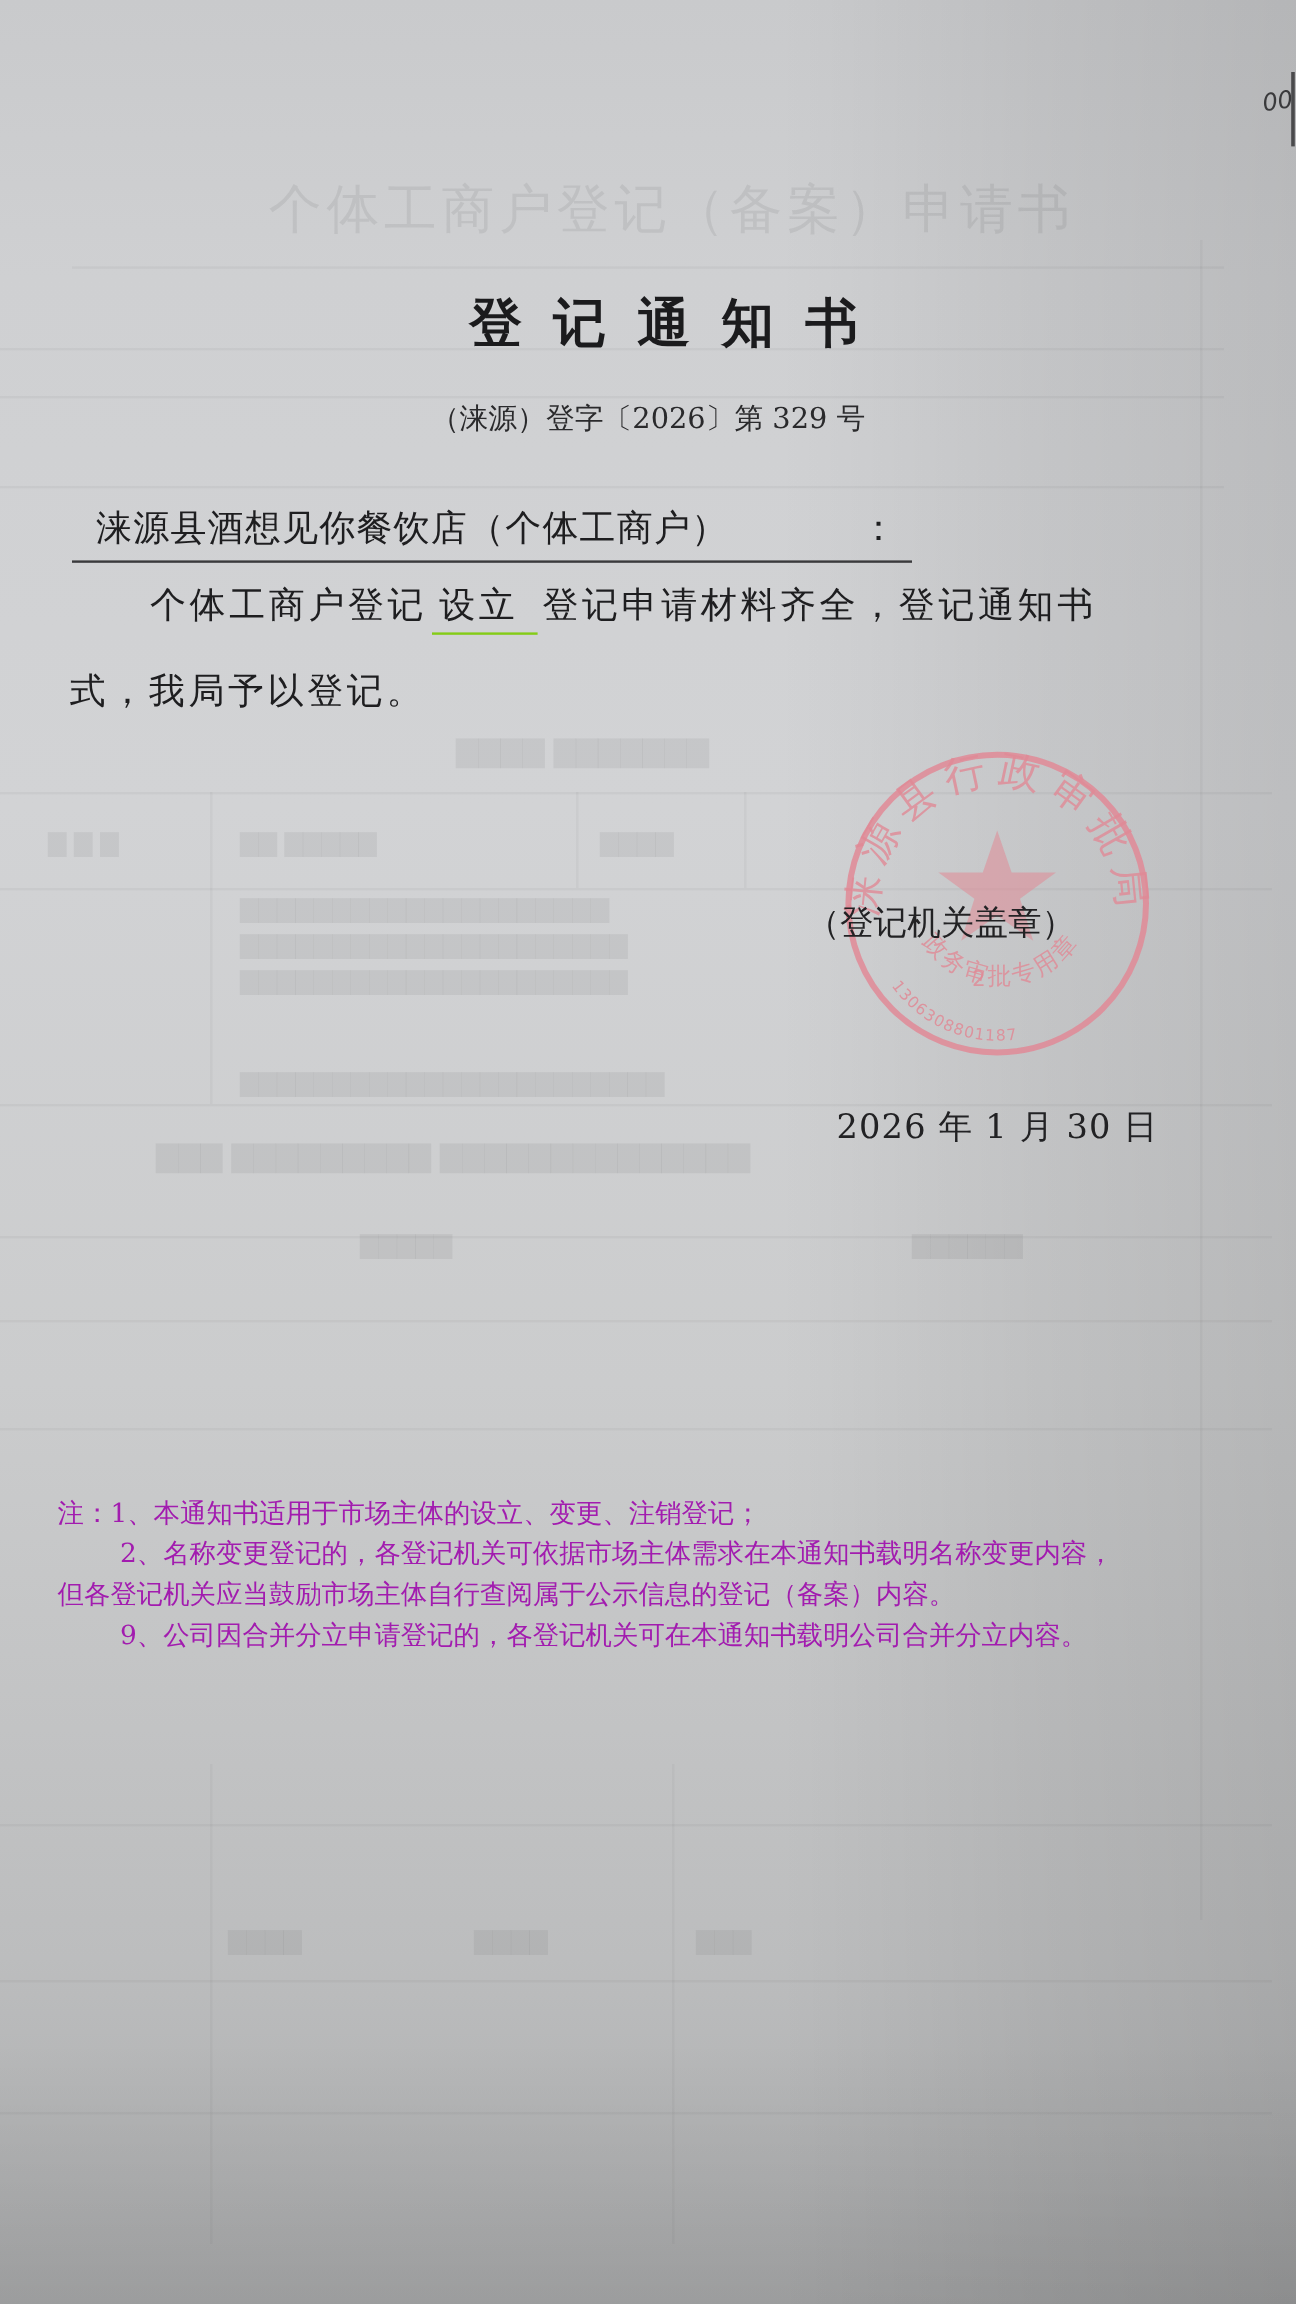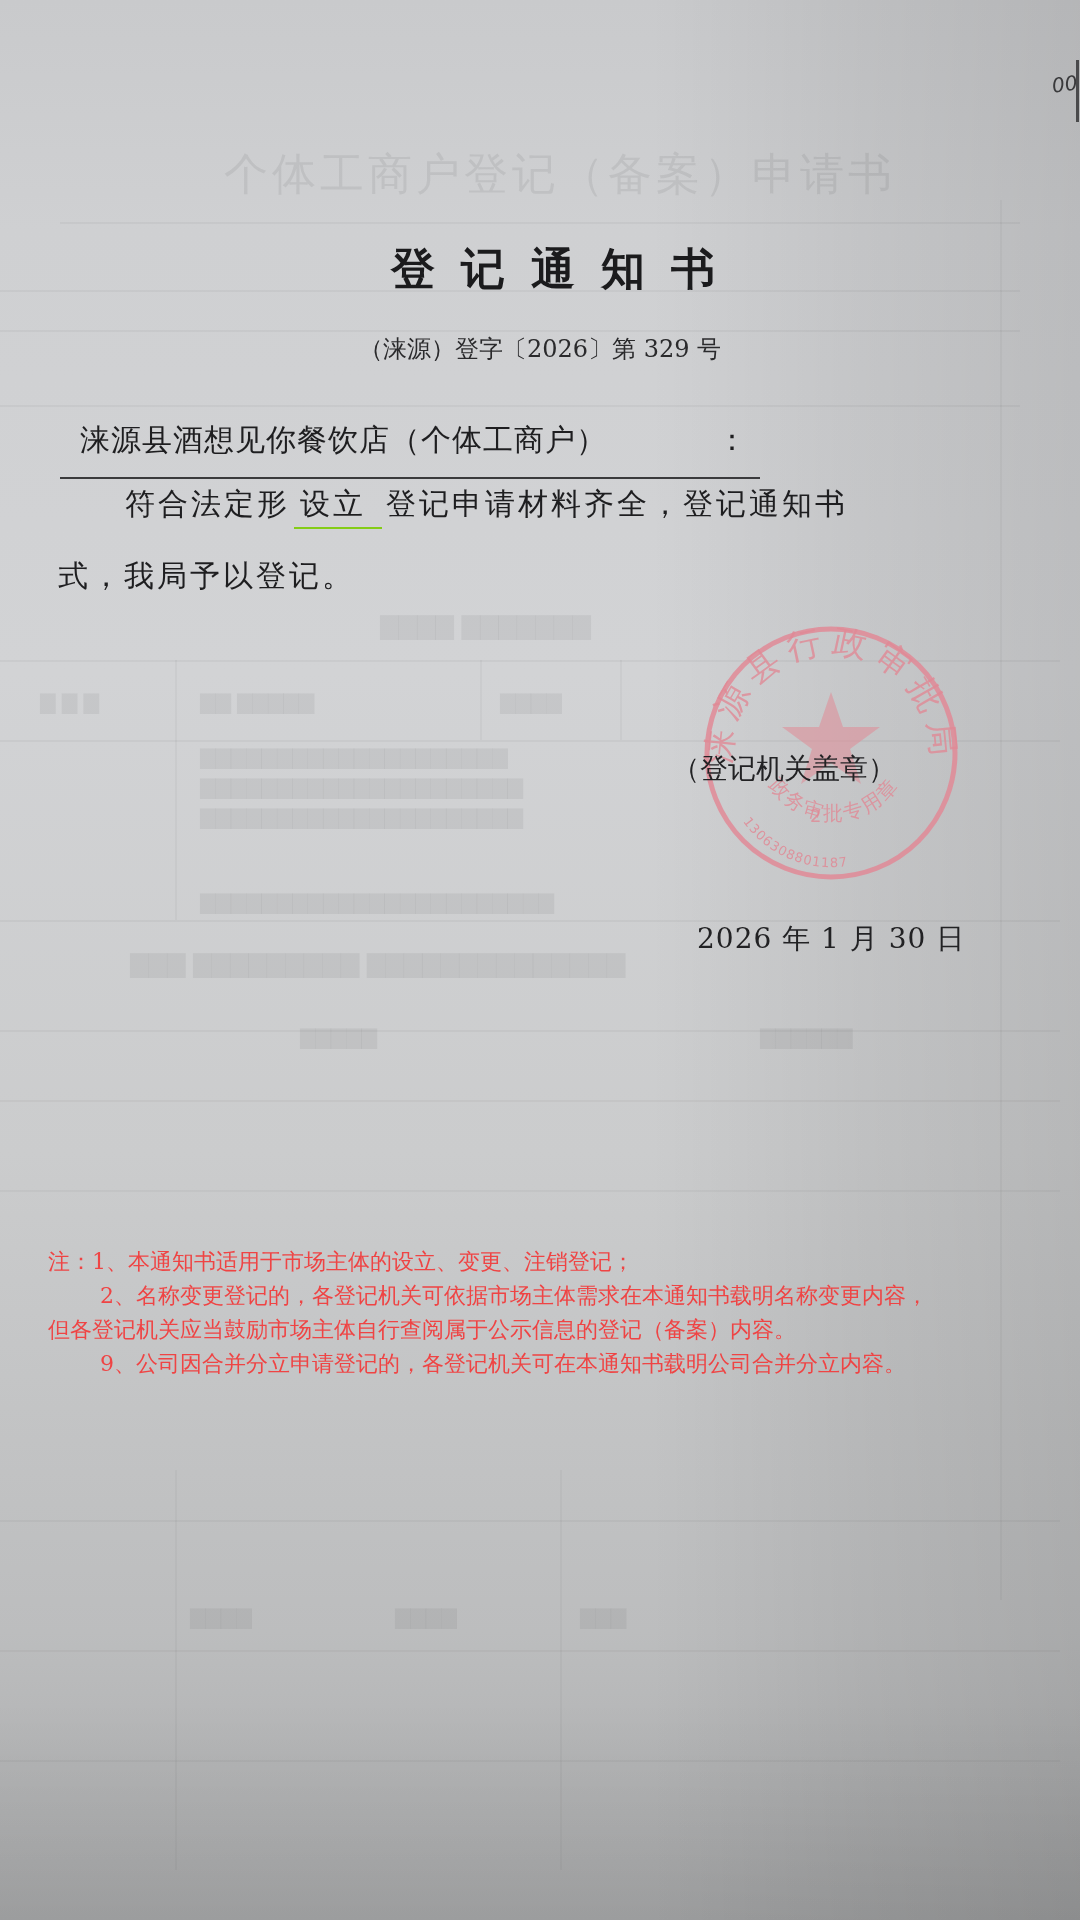--- a/index.html
+++ b/index.html
@@ -48,21 +48,21 @@
       font-size: 44px; letter-spacing: 26px; padding-left: 26px;
       font-family: "DejaVu Sans", sans-serif; font-weight: bold; color: #1b1b1d;
     }
     .doc-number {
       position: absolute; left: 0; top: 333px; width: 1080px; text-align: center;
       font-size: 24px; color: #2a2a2c;
     }
     .recipient {
       position: absolute; left: 60px; top: 420px; width: 680px;
       font-size: 30px; color: #1e1e20;
-      border-bottom: 2px solid #3a3a3c; padding-bottom: 16px; padding-left: 20px;
+      border-bottom: 2px solid #3a3a3c; padding-bottom: 6px; padding-left: 20px;
       letter-spacing: 1px;
     }
     .recipient .colon { position: absolute; right: 12px; top: 0; }
     .body-line1 {
       position: absolute; left: 125px; top: 484px;
       font-size: 30px; letter-spacing: 3px; color: #1e1e20; white-space: nowrap;
     }
     .fill-in {
       display: inline-block; border-bottom: 2px solid #84cc16;
       padding: 0 16px 2px 6px; margin: 0 4px;
@@ -89,21 +89,21 @@
       font-size: 20px; color: #3a3a3c; font-style: italic;
       font-family: "DejaVu Sans", sans-serif;
       transform: rotate(-8deg);
     }
     .edge-mark {
       position: absolute; left: 1076px; top: 60px; width: 3px; height: 62px; background: #4a4a4c;
     }
 
     .notes {
       position: absolute; left: 48px; top: 1245px; width: 1000px;
-      font-size: 22px; color: #ef4444; line-height: 34px;
+      font-size: 22px; color: #a21caf; line-height: 34px;
       font-family: "DejaVu Serif", "Liberation Serif", serif;
     }
     .note-line { white-space: nowrap; }
     .note-indent { padding-left: 52px; }
   </style>
 </head>
 <body>
 
 <div class="ghost ghost-title">个体工商户登记（备案）申请书</div>
 <div class="ghost" style="left:0;top:0;width:1080px;height:1920px;">
@@ -150,21 +150,21 @@
 
 <div class="doc-title">登记通知书</div>
 <div class="doc-number">（涞源）登字〔2026〕第 329 号</div>
 
 <div class="recipient">
   <span>涞源县酒想见你餐饮店（个体工商户）</span>
   <span class="colon">：</span>
 </div>
 
 <div class="body-line1">
-  <span>符合法定形</span><span class="fill-in">设立</span><span>登记申请材料齐全，登记通知书</span>
+  <span>个体工商户登记</span><span class="fill-in">设立</span><span>登记申请材料齐全，登记通知书</span>
 </div>
 <div class="body-line2">式，我局予以登记。</div>
 
 <svg class="stamp" viewBox="0 0 262 262" xmlns="http://www.w3.org/2000/svg">
   <defs>
     <path id="outerArc" d="M 38 168 A 100 100 0 1 1 224 168"></path>
     <path id="innerArc" d="M 62 150 A 78 78 0 0 0 206 150"></path>
   </defs>
   <circle cx="131" cy="131" r="124" fill="none" stroke="#e08a96" stroke-width="5" opacity="0.85"></circle>
   <text font-family="DejaVu Sans, sans-serif" font-size="34" fill="#e08a96" opacity="0.8" letter-spacing="8">

